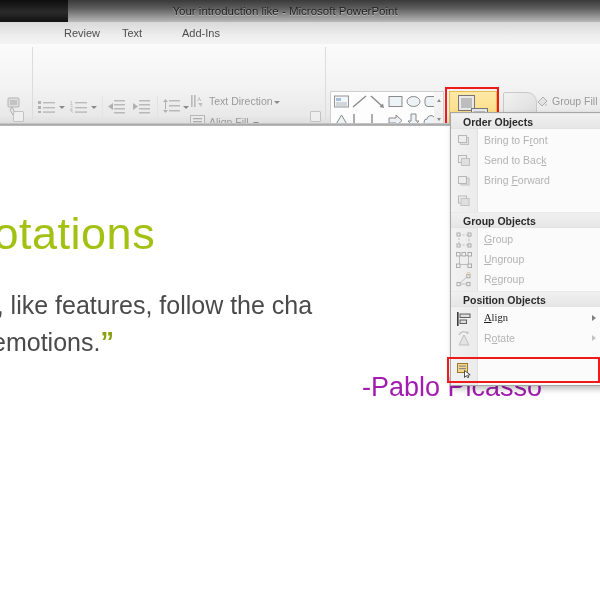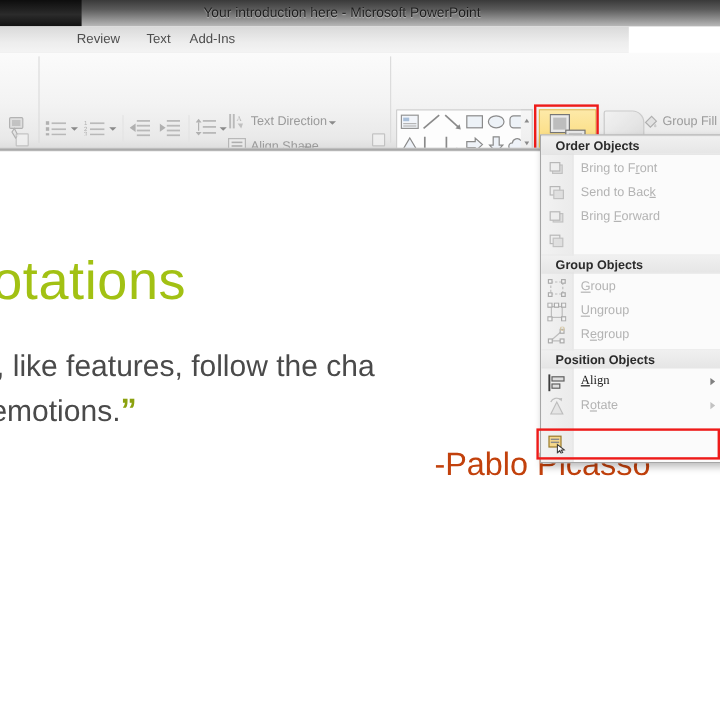--- a/index.html
+++ b/index.html
@@ -22,21 +22,21 @@
   }
   #title-text{
     position:absolute;left:75px;top:2px;width:420px;height:18px;
     line-height:18px;color:#1d1d1d;font-size:11.5px;
     text-align:center;white-space:nowrap;
     text-shadow:0 1px 1px rgba(255,255,255,.55);
   }
 
   
   #tabstrip{
-    position:absolute;left:0;top:22px;width:524px;height:22px;
+    position:absolute;left:0;top:22px;width:600px;height:22px;
     background:linear-gradient(to bottom,#d9d9d9,#ededed 60%,#f4f4f4);
     border-bottom:1px solid #d2d2d2;
   }
   .tab{
     position:absolute;top:3px;height:17px;line-height:17px;
     font-size:11px;color:#4e4e4e;white-space:nowrap;padding:0 6px;
   }
 
   
   #ribbon{
@@ -123,21 +123,21 @@
     position:absolute;left:-38px;top:164px;
     font-size:25px;color:#4a4a4a;white-space:nowrap;font-weight:300;
   }
   #quote-line2{
     position:absolute;left:-8px;top:200px;
     font-size:25px;color:#4a4a4a;white-space:nowrap;font-weight:300;
   }
   #quote-mark{color:#8ba10f;font-weight:700;font-size:27px;}
   #attribution{
     position:absolute;left:362px;top:245px;
-    font-size:27px;color:#c2410c;white-space:nowrap;font-weight:300;
+    font-size:27px;color:#a21caf;white-space:nowrap;font-weight:300;
   }
 
   
   #arrange-menu{
     position:absolute;left:450px;top:112px;width:152px;height:272px;
     background:#fbfbfb;
     border:1px solid #a6a6a6;
     box-shadow:2px 3px 6px rgba(0,0,0,.26);
     font-size:10.5px;
     overflow:hidden;
@@ -179,27 +179,27 @@
   #selpane-redbox{
     position:absolute;left:447px;top:357px;width:153px;height:26px;
     border:2.5px solid #ee1b19;box-sizing:border-box;pointer-events:none;
   }
 </style>
 </head>
 <body>
 
 <div id="titlebar">
   <div class="tb-left"></div>
-  <div id="title-text">Your introduction here  -  Microsoft PowerPoint</div>
+  <div id="title-text">Your introduction like  -  Microsoft PowerPoint</div>
 </div>
 
 <div id="tabstrip">
   <div class="tab" style="left:58px">Review</div>
   <div class="tab" style="left:116px">Text</div>
-  <div class="tab" style="left:152px">Add-Ins</div>
+  <div class="tab" style="left:176px">Add-Ins</div>
 </div>
 
 <div id="ribbon">
 
   <div class="ribicon" style="left:5px;top:52px;width:22px;height:20px">
     <svg width="22" height="20" viewBox="0 0 22 20">
       <rect x="3" y="2" width="11" height="9" rx="1" fill="#d7d7d7" stroke="#8f8f8f"></rect>
       <rect x="5" y="4" width="7" height="5" fill="#a9a9a9"></rect>
       <path d="M7 11 L10 17 L8 19 L5 14 Z" fill="#e2e2e2" stroke="#8f8f8f"></path>
     </svg>
@@ -274,21 +274,21 @@
   <div class="carat" style="left:274px;top:57px"></div>
 
   <div class="ribicon" style="left:190px;top:71px;width:15px;height:14px">
     <svg width="15" height="14" viewBox="0 0 15 14">
       <rect x="0.5" y="0.5" width="14" height="13" fill="#ededed" stroke="#9b9b9b"></rect>
       <rect x="3" y="3" width="9" height="1.3" fill="#8d8d8d"></rect>
       <rect x="3" y="6" width="9" height="1.3" fill="#8d8d8d"></rect>
       <rect x="3" y="9" width="6" height="1.3" fill="#8d8d8d"></rect>
     </svg>
   </div>
-  <div class="ribtext" style="left:209px;top:72px">Align Shape</div>
+  <div class="ribtext" style="left:209px;top:72px">Align Fill</div>
   <div class="carat" style="left:253px;top:78px"></div>
 
   <div class="dlg-launch" style="left:310px"></div>
   <div class="grp-sep" style="left:325px"></div>
 
   <div id="shapes-gallery">
     <div class="shape-cell" style="left:2px;top:1px">
       <svg width="17" height="17" viewBox="0 0 17 17">
           <rect x="1.5" y="3" width="14" height="11" fill="#eef3f9" stroke="#6d6d6d"></rect>
           <rect x="3" y="5" width="5" height="3" fill="#8aa8cc"></rect>

